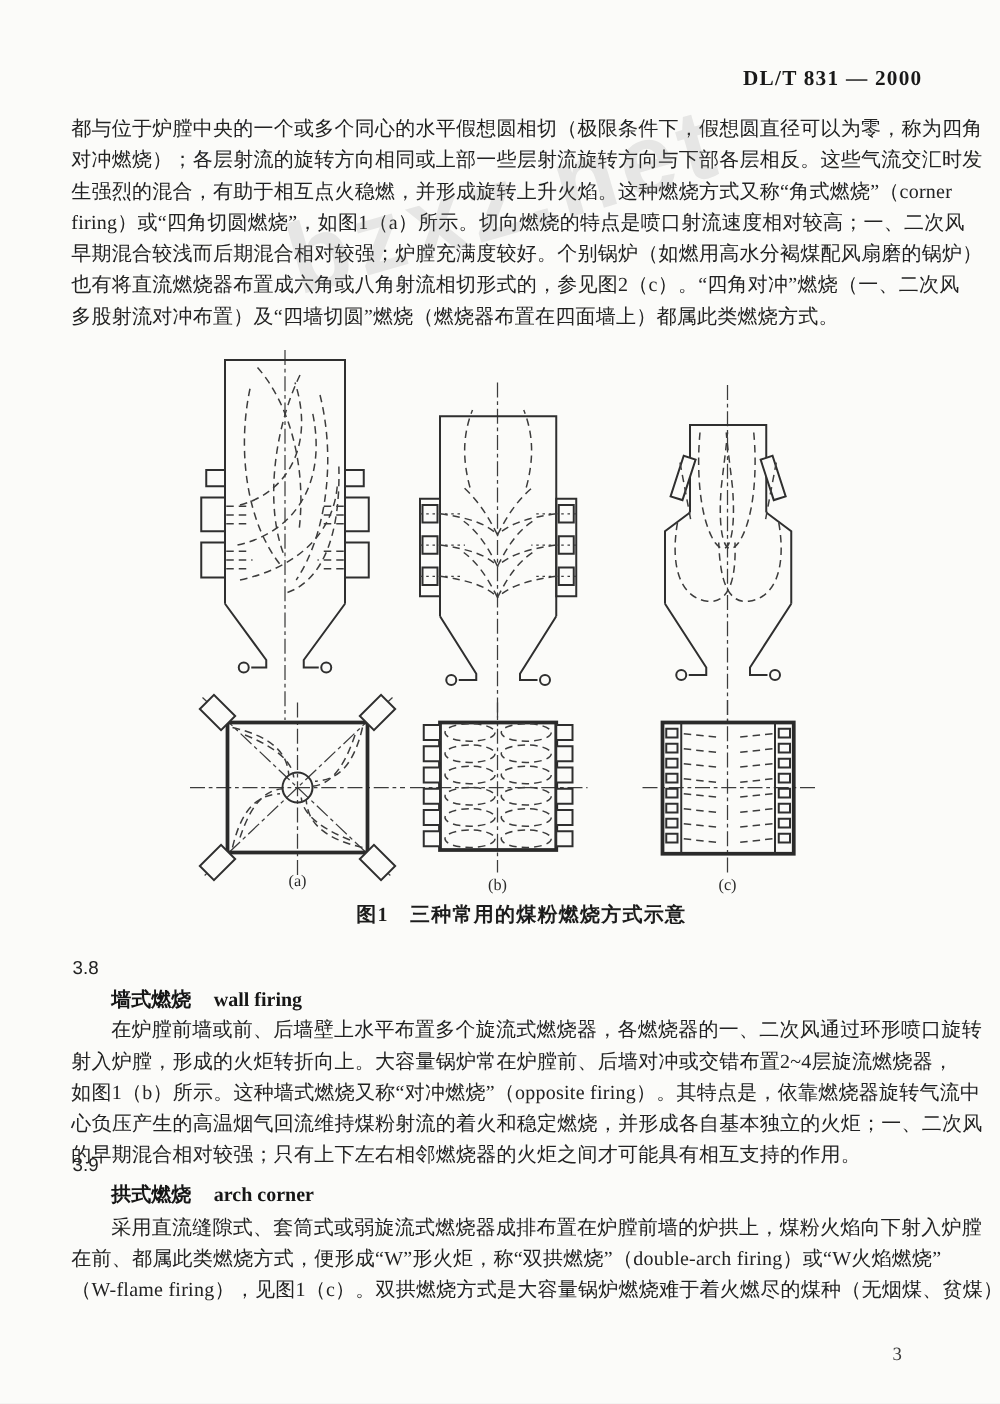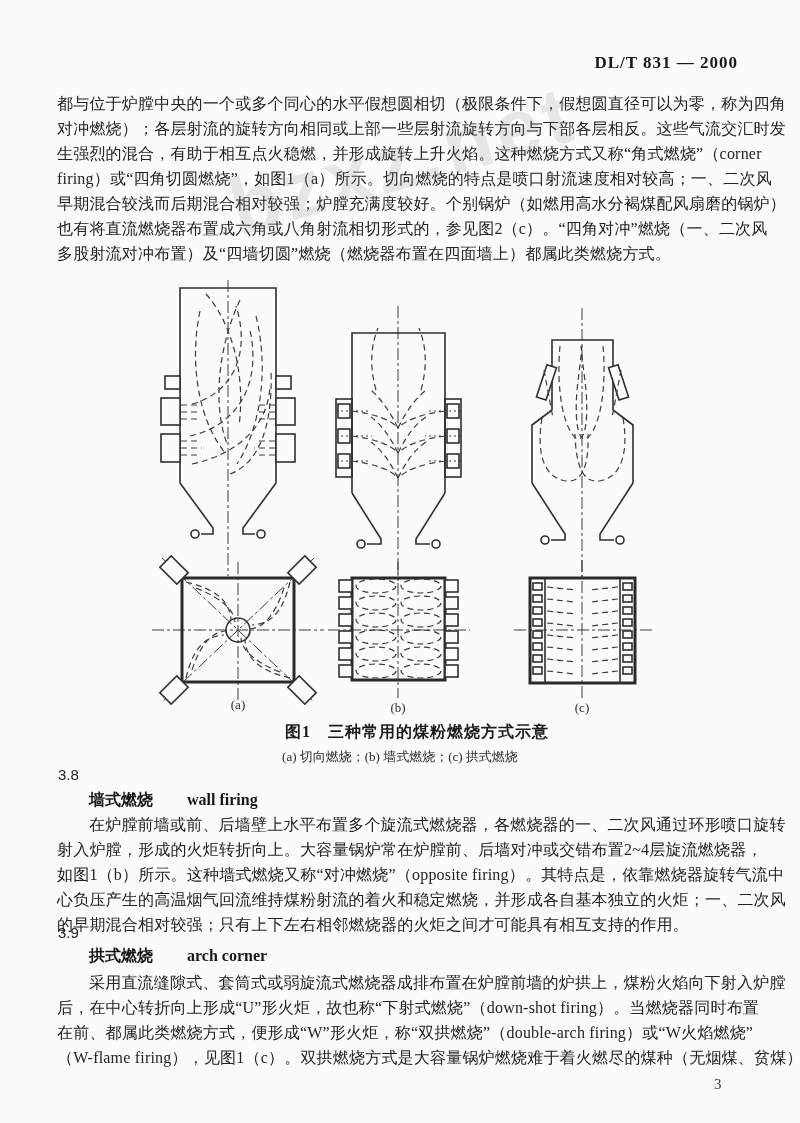--- a/index.html
+++ b/index.html
@@ -49,21 +49,21 @@
   }
   .secnum{
     position:absolute;left:58px;
     font-size:15px;color:#222;
     font-family:"Liberation Sans","DejaVu Sans",sans-serif;
   }
   .sechead{
     position:absolute;left:89px;
     font-size:16px;font-weight:bold;color:#161616;
   }
-  .sechead .en{margin-left:34px;font-family:"Liberation Serif",serif;}
+  .sechead .en{margin-left:18px;font-family:"Liberation Serif",serif;}
   .pagenum{
     position:absolute;left:714px;top:1076px;
     font-size:15px;color:#3a3a3a;
   }
   
   .w{stroke:#2f2f2f;fill:none;stroke-width:1.6;}
   .wb{stroke:#2f2f2f;fill:#fbfbf9;stroke-width:1.6;}
   .wt{stroke:#2a2a2a;fill:none;stroke-width:3;}
   .f{stroke:#3c3c3c;fill:none;stroke-width:1.2;stroke-dasharray:6 4;}
   .cl{stroke:#3c3c3c;fill:none;stroke-width:1;stroke-dasharray:12 3 3 3;}
@@ -238,40 +238,38 @@
         <path class="f" d="M578,309 L549,312 M578,321 L551,324 M578,333 L549,336 M578,345 L551,348 M578,357 L549,360 M578,369 L551,372 M578,381 L549,384 M578,393 L551,396"></path>
       </g>
     </svg>
   </div>
 
   <div class="fig-label" style="left:238px;top:697px">(a)</div>
   <div class="fig-label" style="left:398px;top:700px">(b)</div>
   <div class="fig-label" style="left:582px;top:700px">(c)</div>
 
   <div class="caption">图1　三种常用的煤粉燃烧方式示意</div>
-  <div class="subcaption">(a) 切向燃烧；(b) 墙式燃烧；(c) 拱式燃烧</div>
 
   <div class="secnum" style="top:766px">3.8</div>
   <div class="sechead" style="top:790px">
     <span>墙式燃烧</span><span class="en">wall firing</span>
   </div>
   <div class="textblock" style="top:812px">
     <div class="tline indent">在炉膛前墙或前、后墙壁上水平布置多个旋流式燃烧器，各燃烧器的一、二次风通过环形喷口旋转</div>
     <div class="tline">射入炉膛，形成的火炬转折向上。大容量锅炉常在炉膛前、后墙对冲或交错布置2~4层旋流燃烧器，</div>
     <div class="tline">如图1（b）所示。这种墙式燃烧又称“对冲燃烧”（opposite firing）。其特点是，依靠燃烧器旋转气流中</div>
     <div class="tline">心负压产生的高温烟气回流维持煤粉射流的着火和稳定燃烧，并形成各自基本独立的火炬；一、二次风</div>
     <div class="tline">的早期混合相对较强；只有上下左右相邻燃烧器的火炬之间才可能具有相互支持的作用。</div>
   </div>
 
   <div class="secnum" style="top:924px">3.9</div>
   <div class="sechead" style="top:946px">
     <span>拱式燃烧</span><span class="en">arch corner</span>
   </div>
   <div class="textblock" style="top:970px">
     <div class="tline indent">采用直流缝隙式、套筒式或弱旋流式燃烧器成排布置在炉膛前墙的炉拱上，煤粉火焰向下射入炉膛</div>
-    <div class="tline">后，在中心转折向上形成“U”形火炬，故也称“下射式燃烧”（down-shot firing）。当燃烧器同时布置</div>
     <div class="tline">在前、都属此类燃烧方式，便形成“W”形火炬，称“双拱燃烧”（double-arch firing）或“W火焰燃烧”</div>
     <div class="tline">（W-flame firing），见图1（c）。双拱燃烧方式是大容量锅炉燃烧难于着火燃尽的煤种（无烟煤、贫煤）</div>
   </div>
 
   <div class="pagenum">3</div>
 
 </div>
 
 </body></html>

